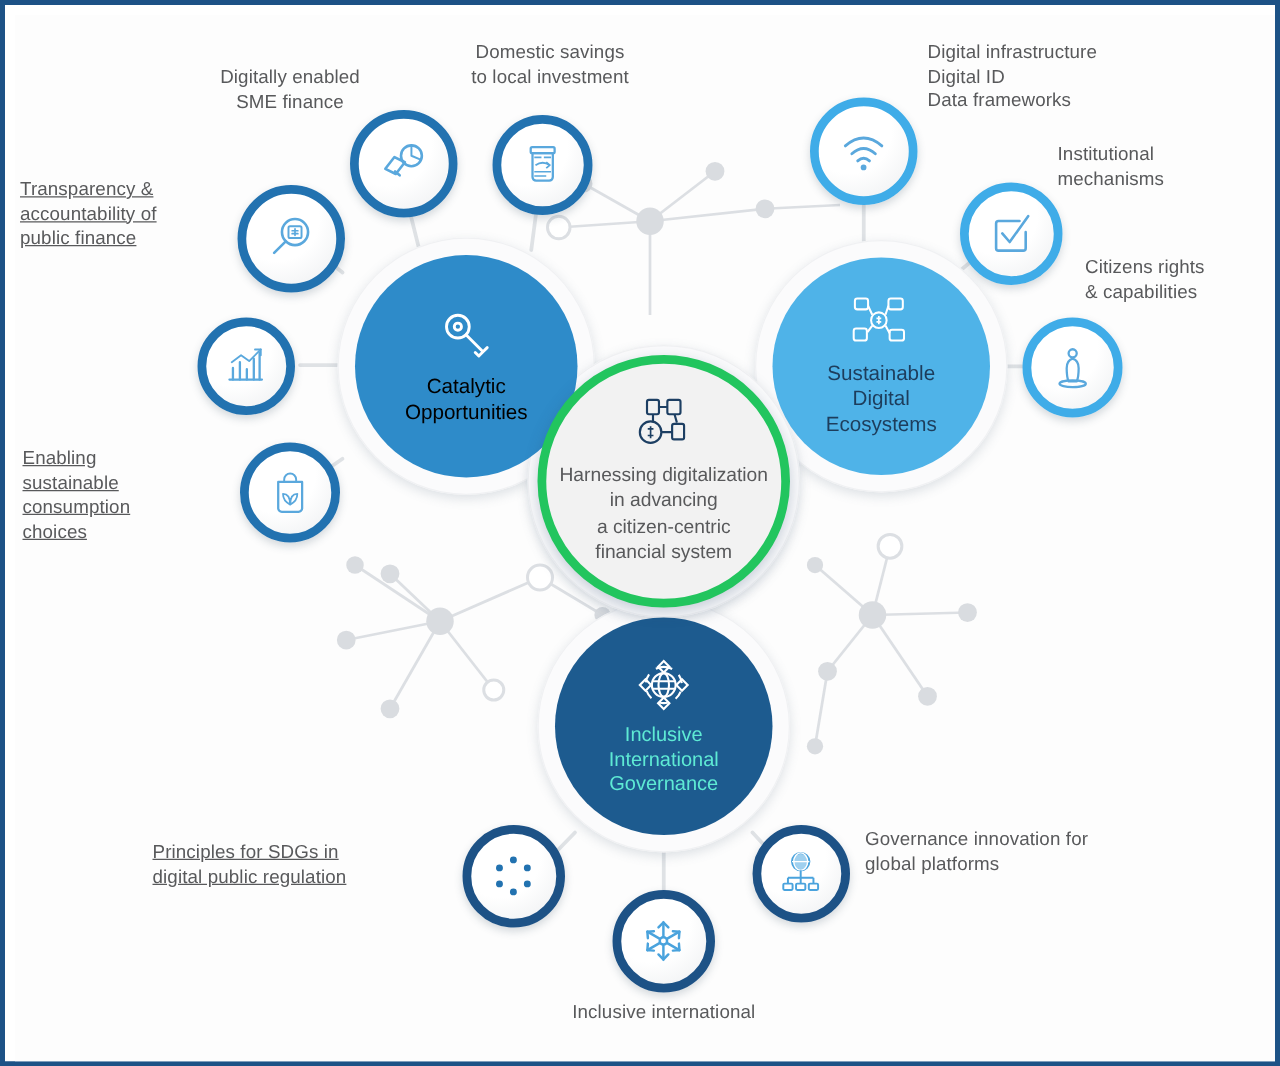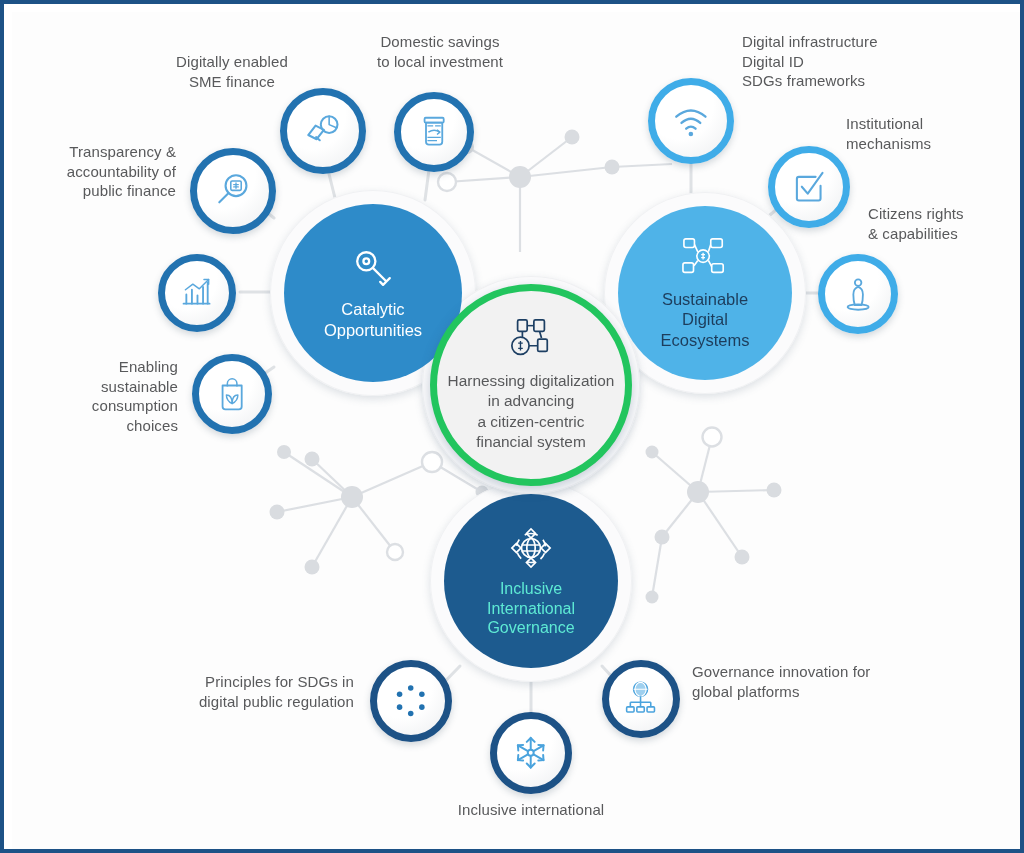--- a/index.html
+++ b/index.html
@@ -35,21 +35,21 @@
   .sat{position:absolute;border-radius:50%;background:
         radial-gradient(circle at 34% 28%, #ffffff 0%, #ffffff 48%, #eceef0 100%);
        box-sizing:border-box;display:flex;align-items:center;justify-content:center;
        box-shadow:0 3px 7px rgba(60,80,100,.22);z-index:6;}
   .sat .glyph{width:58%;height:58%;}
   .sat .glyph svg{width:100%;height:100%;display:block;}
 
   
   .lbl{position:absolute;color:#58595b;font-size:15px;line-height:1.30;
        z-index:7;letter-spacing:.1px;}
-  .lbl.r{text-align:right;}
+  .lbl.r{text-decoration:underline;}
   .lbl.l{text-align:left;}
   .lbl.c{text-align:center;}
 </style>
 </head>
 <body>
 
 <div id="frame">
 <div id="canvas">
 
   <svg class="layer" viewBox="0 0 1008 837">
@@ -126,21 +126,21 @@
 
   <div class="ring" style="left:258px;top:178px;width:206px;height:206px;"></div>
   <div class="hub core" style="left:272px;top:192px;width:178px;height:178px;background:#2e8bc9;">
     <span class="icon-big">
       <svg viewBox="0 0 48 48" fill="none" stroke="#ffffff" stroke-width="2.4" stroke-linecap="round" stroke-linejoin="round">
         <circle cx="17" cy="16" r="9.5"></circle>
             <circle cx="17" cy="16" r="3"></circle>
         <path d="M23.8 22.8 L38 37 L34.5 40.5 L31.5 37.5 M38 37 L41.5 33.5"></path>
       </svg>
     </span>
-    <div class="hub-label" style="color:#ffffff;font-size:16.5px;">
+    <div class="hub-label" style="color:#000000;font-size:16.5px;">
       <div>Catalytic</div>
       <div>Opportunities</div>
     </div>
   </div>
 
   <div class="ring" style="left:592px;top:180px;width:202px;height:202px;"></div>
   <div class="hub core" style="left:606px;top:194px;width:174px;height:174px;background:#4fb3e8;">
     <span class="icon-big" style="width:52px;height:46px;">
       <svg viewBox="0 0 54 48" fill="none" stroke="#ffffff" stroke-width="1.7" stroke-linejoin="round">
         <rect x="5" y="3" width="11" height="9" rx="2"></rect>
@@ -283,21 +283,21 @@
         <path d="M6 16 q14 -12 28 0"></path>
         <path d="M11 22 q9 -8 18 0"></path>
         <path d="M15.5 27.5 q4.5 -4 9 0"></path>
         <circle cx="20" cy="32.5" r="2.2" fill="#5aa8dd" stroke="none"></circle>
       </svg>
     </span>
   </div>
   <div class="lbl l" style="left:730px;top:20px;width:240px;">
     <div>Digital infrastructure</div>
     <div>Digital ID</div>
-    <div>SDGs frameworks</div>
+    <div>Data frameworks</div>
   </div>
 
   <div class="sat" style="left:756px;top:134px;width:82px;height:82px;border:7px solid #3face8;">
     <span class="glyph">
       <svg viewBox="0 0 40 40" fill="none" stroke="#5aa8dd" stroke-width="2.1" stroke-linecap="round" stroke-linejoin="round">
         <path d="M32 19 v13 a2 2 0 0 1 -2 2 H10 a2 2 0 0 1 -2 -2 V12 a2 2 0 0 1 2 -2 h17"></path>
         <path d="M13 20 L19 27 L34 6"></path>
       </svg>
     </span>
   </div>

